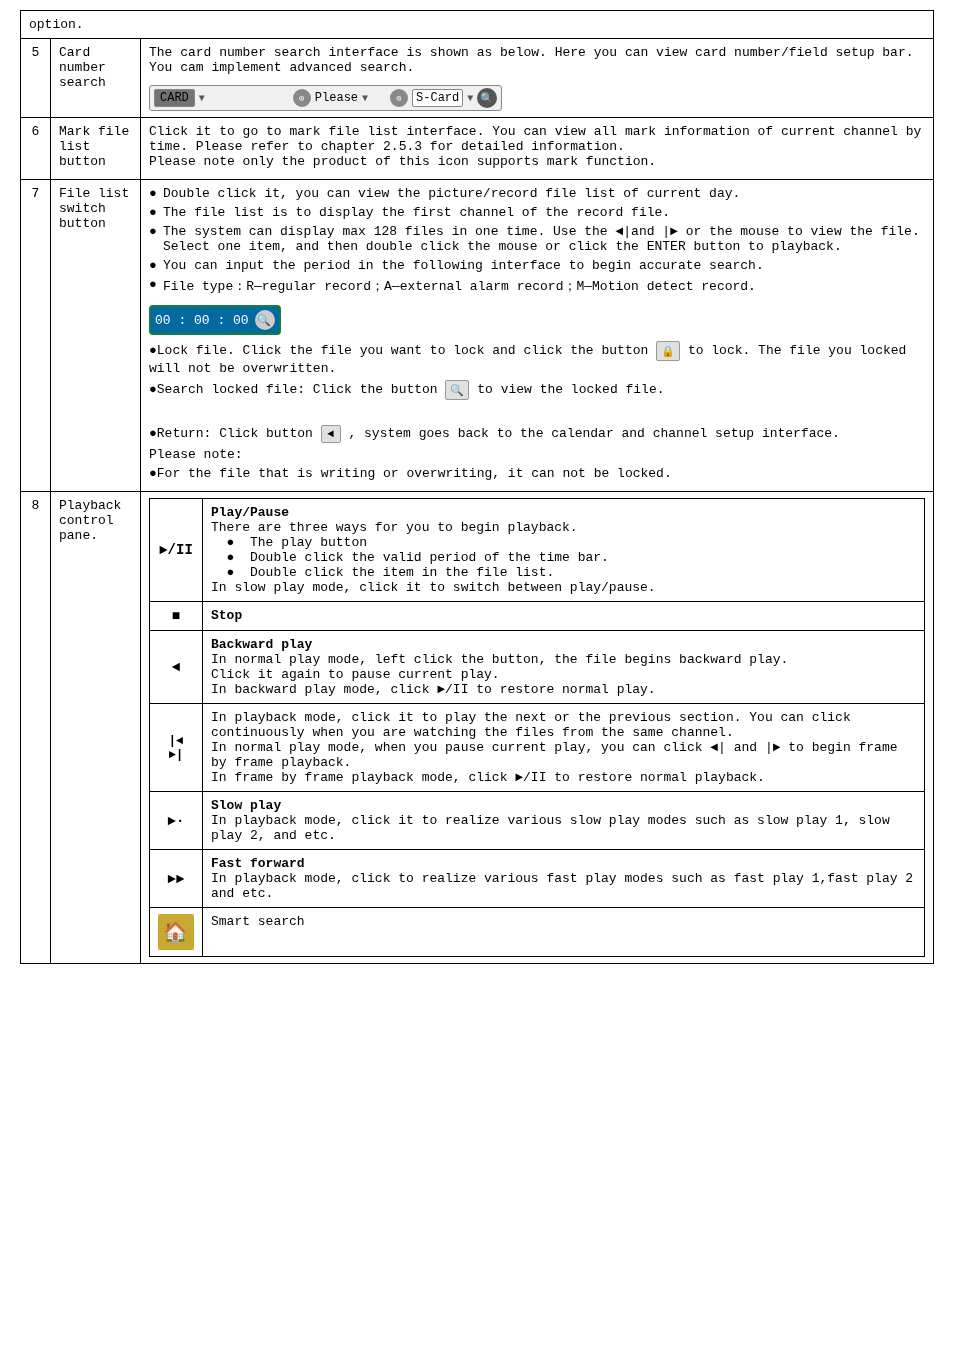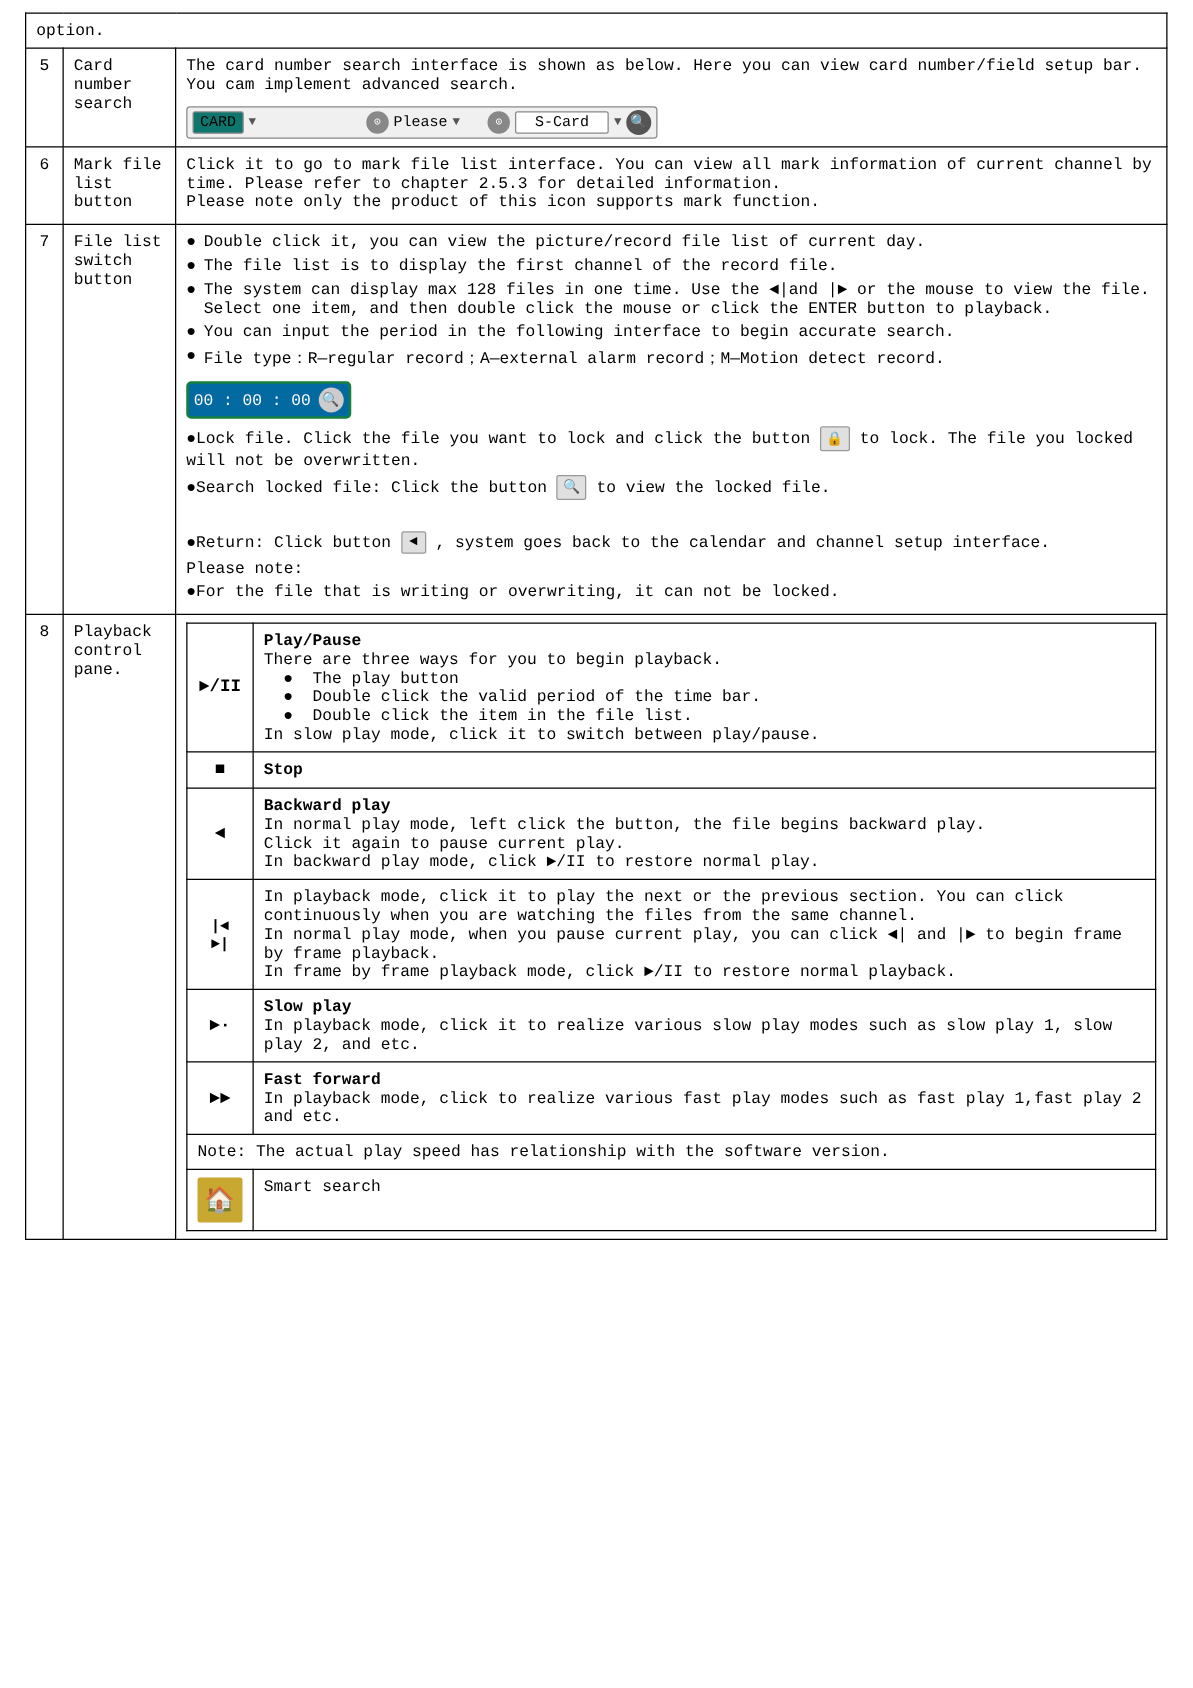--- a/index.html
+++ b/index.html
@@ -49,42 +49,42 @@
       padding: 2px 4px;
       margin-top: 6px;
       background: #f0f0f0;
       font-size: 12px;
       gap: 4px;
     }
     .card-bar .card-label {
       border: 1px solid #888;
       border-radius: 2px;
       padding: 1px 5px;
-      background: #0f766e;
+      background: #737373;
       font-size: 12px;
     }
     .card-bar .dropdown-arrow {
       font-size: 10px;
       color: #555;
     }
     .card-bar .icon-circle {
       width: 18px;
       height: 18px;
       border-radius: 50%;
       background: #888;
       display: inline-flex;
       align-items: center;
       justify-content: center;
       color: #fff;
       font-size: 9px;
     }
     .card-bar .scard-label {
       border: 1px solid #888;
       border-radius: 2px;
-      padding: 1px 15px;
+      padding: 1px 3px;
       background: #fff;
       font-size: 12px;
     }
     .card-bar .search-btn {
       width: 20px;
       height: 20px;
       border-radius: 50%;
       background: #555;
       display: inline-flex;
       align-items: center;
@@ -335,25 +335,20 @@
           <tr>
             <td class="symbol-cell">
               <span>►►</span>
             </td>
             <td>
               <strong>Fast forward</strong><br>
               <span>In playback mode, click to realize various fast play modes such as  fast play 1,fast play 2 and etc.</span>
             </td>
           </tr>
 
-          <tr>
-            <td colspan="2">
-              <span>Note: The actual play speed has relationship with the software version.</span>
-            </td>
-          </tr>
 
           <tr>
             <td class="symbol-cell">
               <div class="smart-search-icon">🏠</div>
             </td>
             <td>
               <span>Smart search</span>
             </td>
           </tr>
         </tbody>

